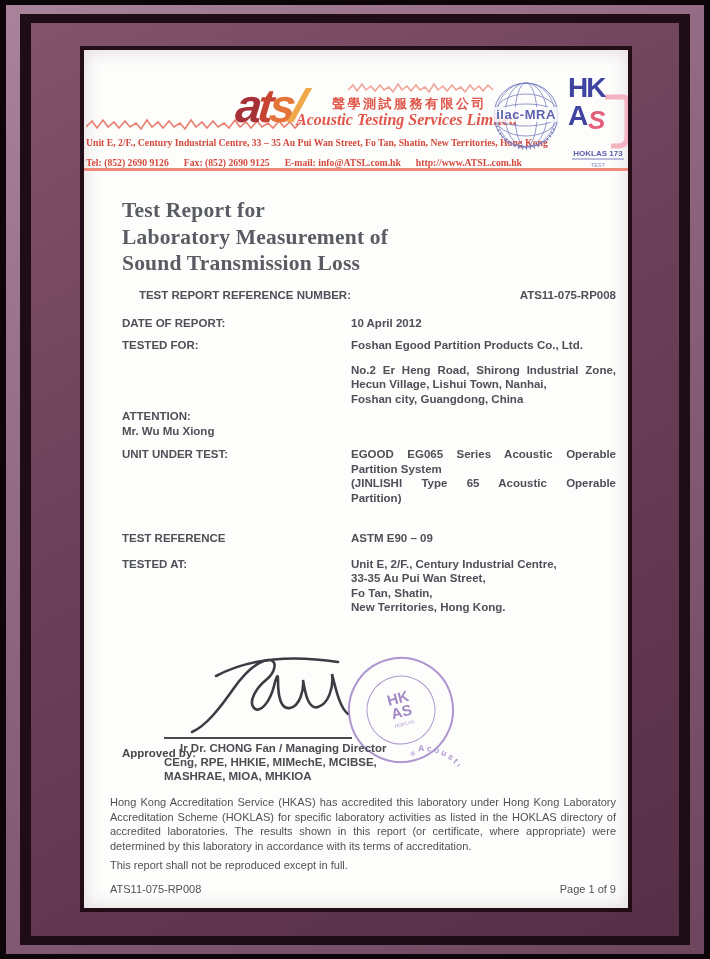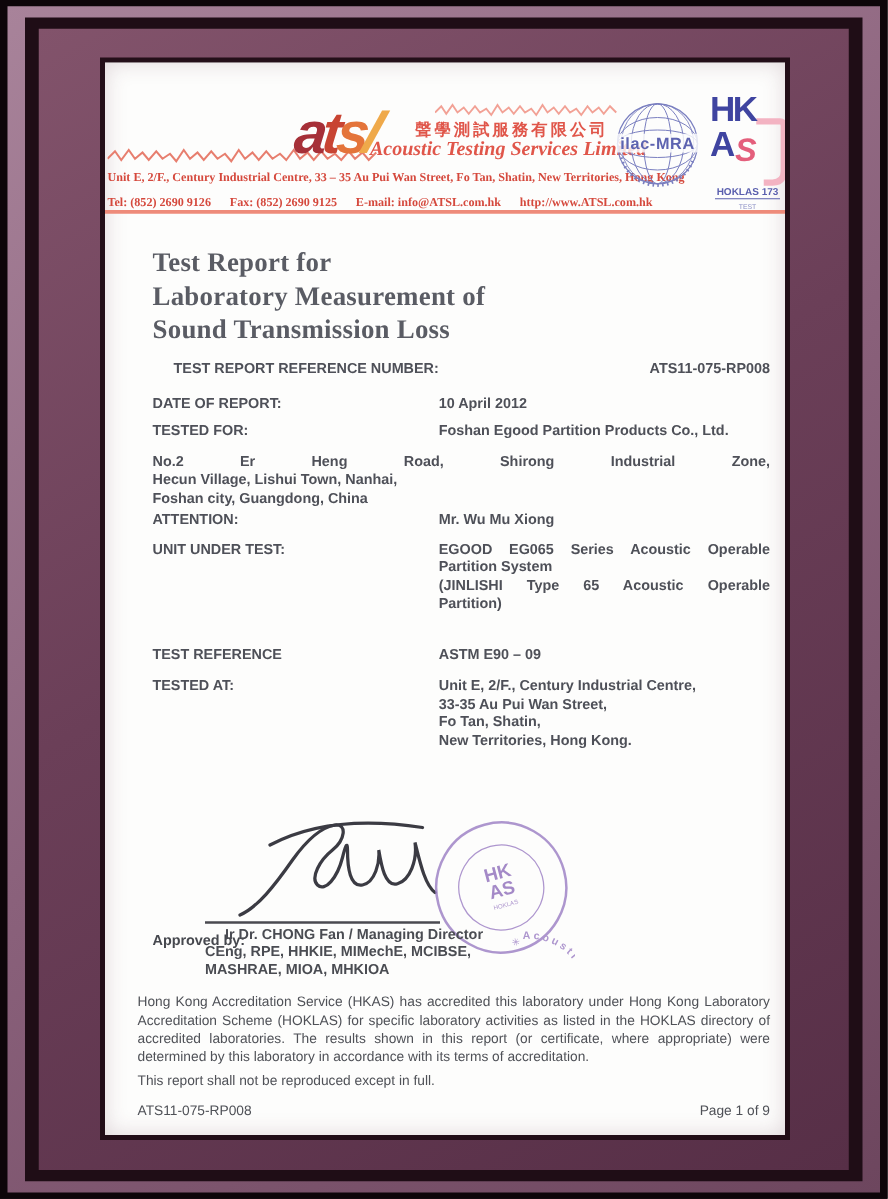--- a/index.html
+++ b/index.html
@@ -30,21 +30,21 @@
   .hdr-rule{left:0;right:0;top:118px;height:3px;background:#ee8b7a;}
   
   .title{font-size:21.5px;line-height:26.5px;font-weight:bold;color:#5a5c64;letter-spacing:.2px;}
   
   .fields{left:38px;top:238px;width:494px;font-size:11.5px;font-weight:bold;color:#4e5058;}
   .frow{display:flex;line-height:14.5px;}
   .flab{width:229px;flex:none;}
   .fval{flex:1;}
   .spread{text-align:justify;text-align-last:justify;}
   .mb13{margin-bottom:13px;text-align:right;} .mb12{margin-bottom:8px;} .mb11{margin-bottom:11px;}
-  .mb10{margin-bottom:10px;} .mb9{margin-bottom:9px;} .mb3{margin-bottom:3px;flex-direction:column;} .mb26{margin-bottom:26px;}
+  .mb10{margin-bottom:10px;} .mb9{margin-bottom:9px;flex-direction:column;} .mb3{margin-bottom:3px;} .mb26{margin-bottom:26px;}
   
   .appr-label{font-size:11.5px;font-weight:600;color:#46484e;}
   .sig-line{height:2px;background:#4a4a50;}
   .appr-text{font-size:11.5px;font-weight:600;color:#4a4c52;line-height:14px;white-space:nowrap;}
   
   .foot-para{font-size:11px;line-height:14.5px;color:#4f5157;text-align:justify;}
   .foot-note{font-size:11px;color:#4f5157;}
   .foot-refrow{display:flex;justify-content:space-between;font-size:11px;color:#4f5157;}
 </style>
 </head>

